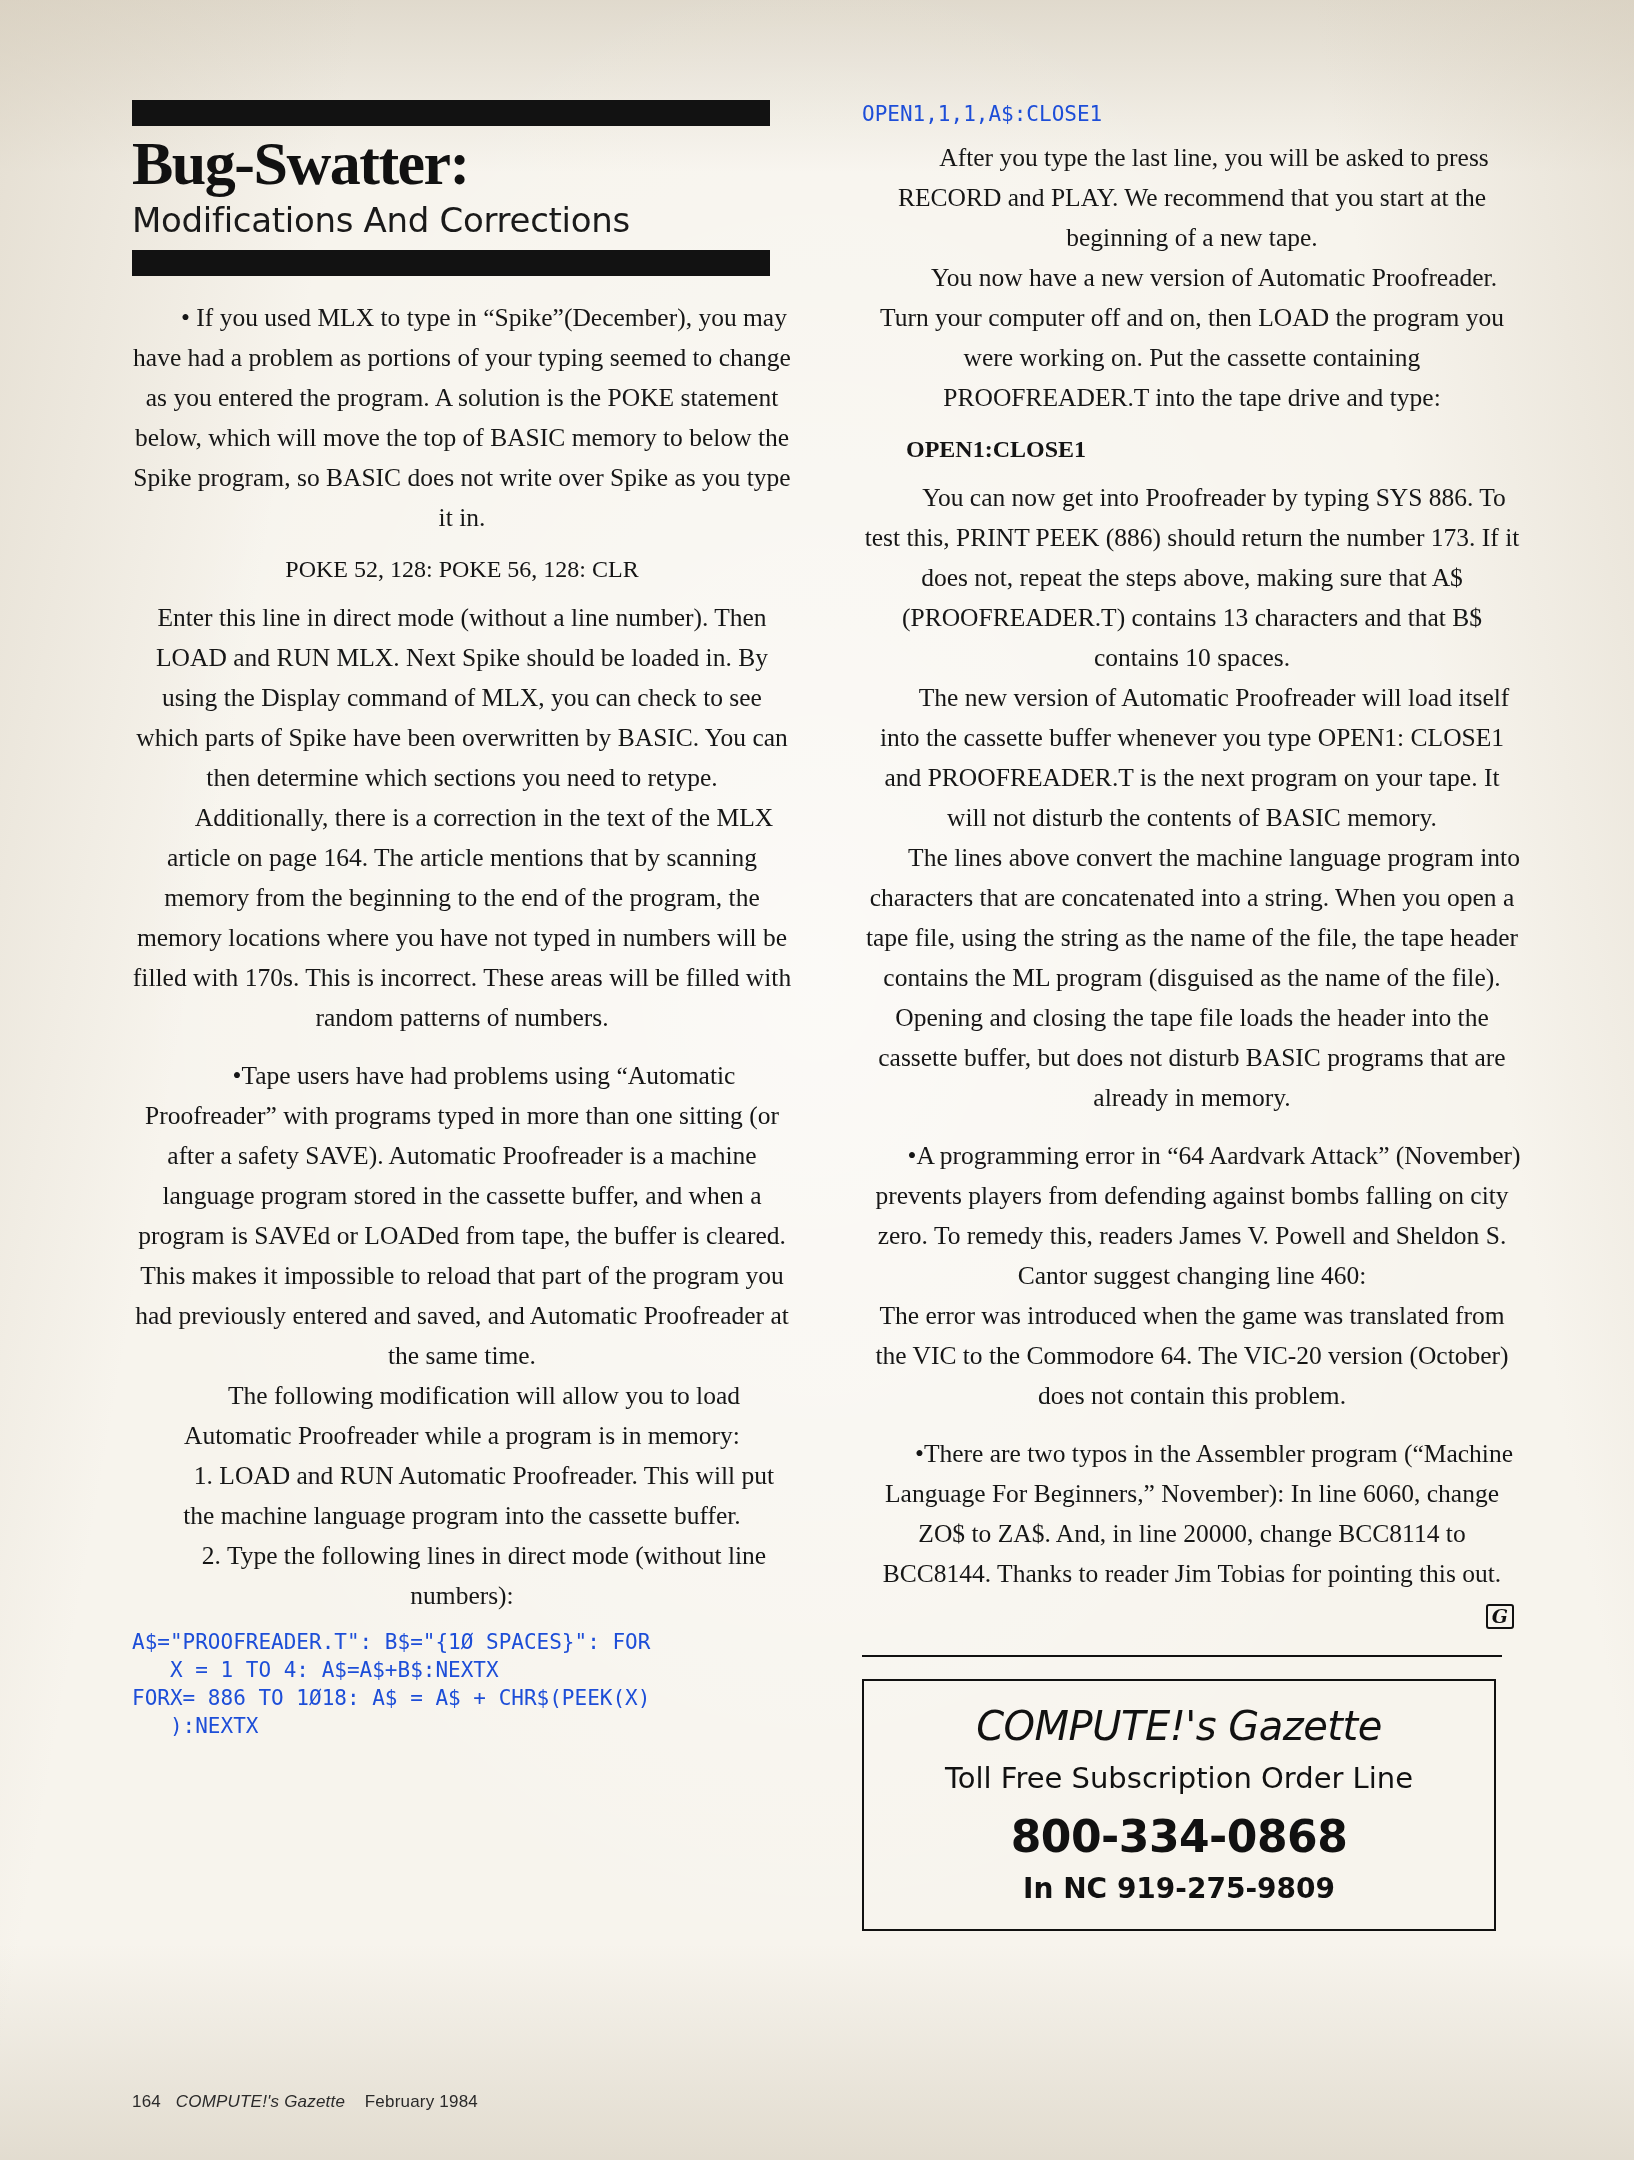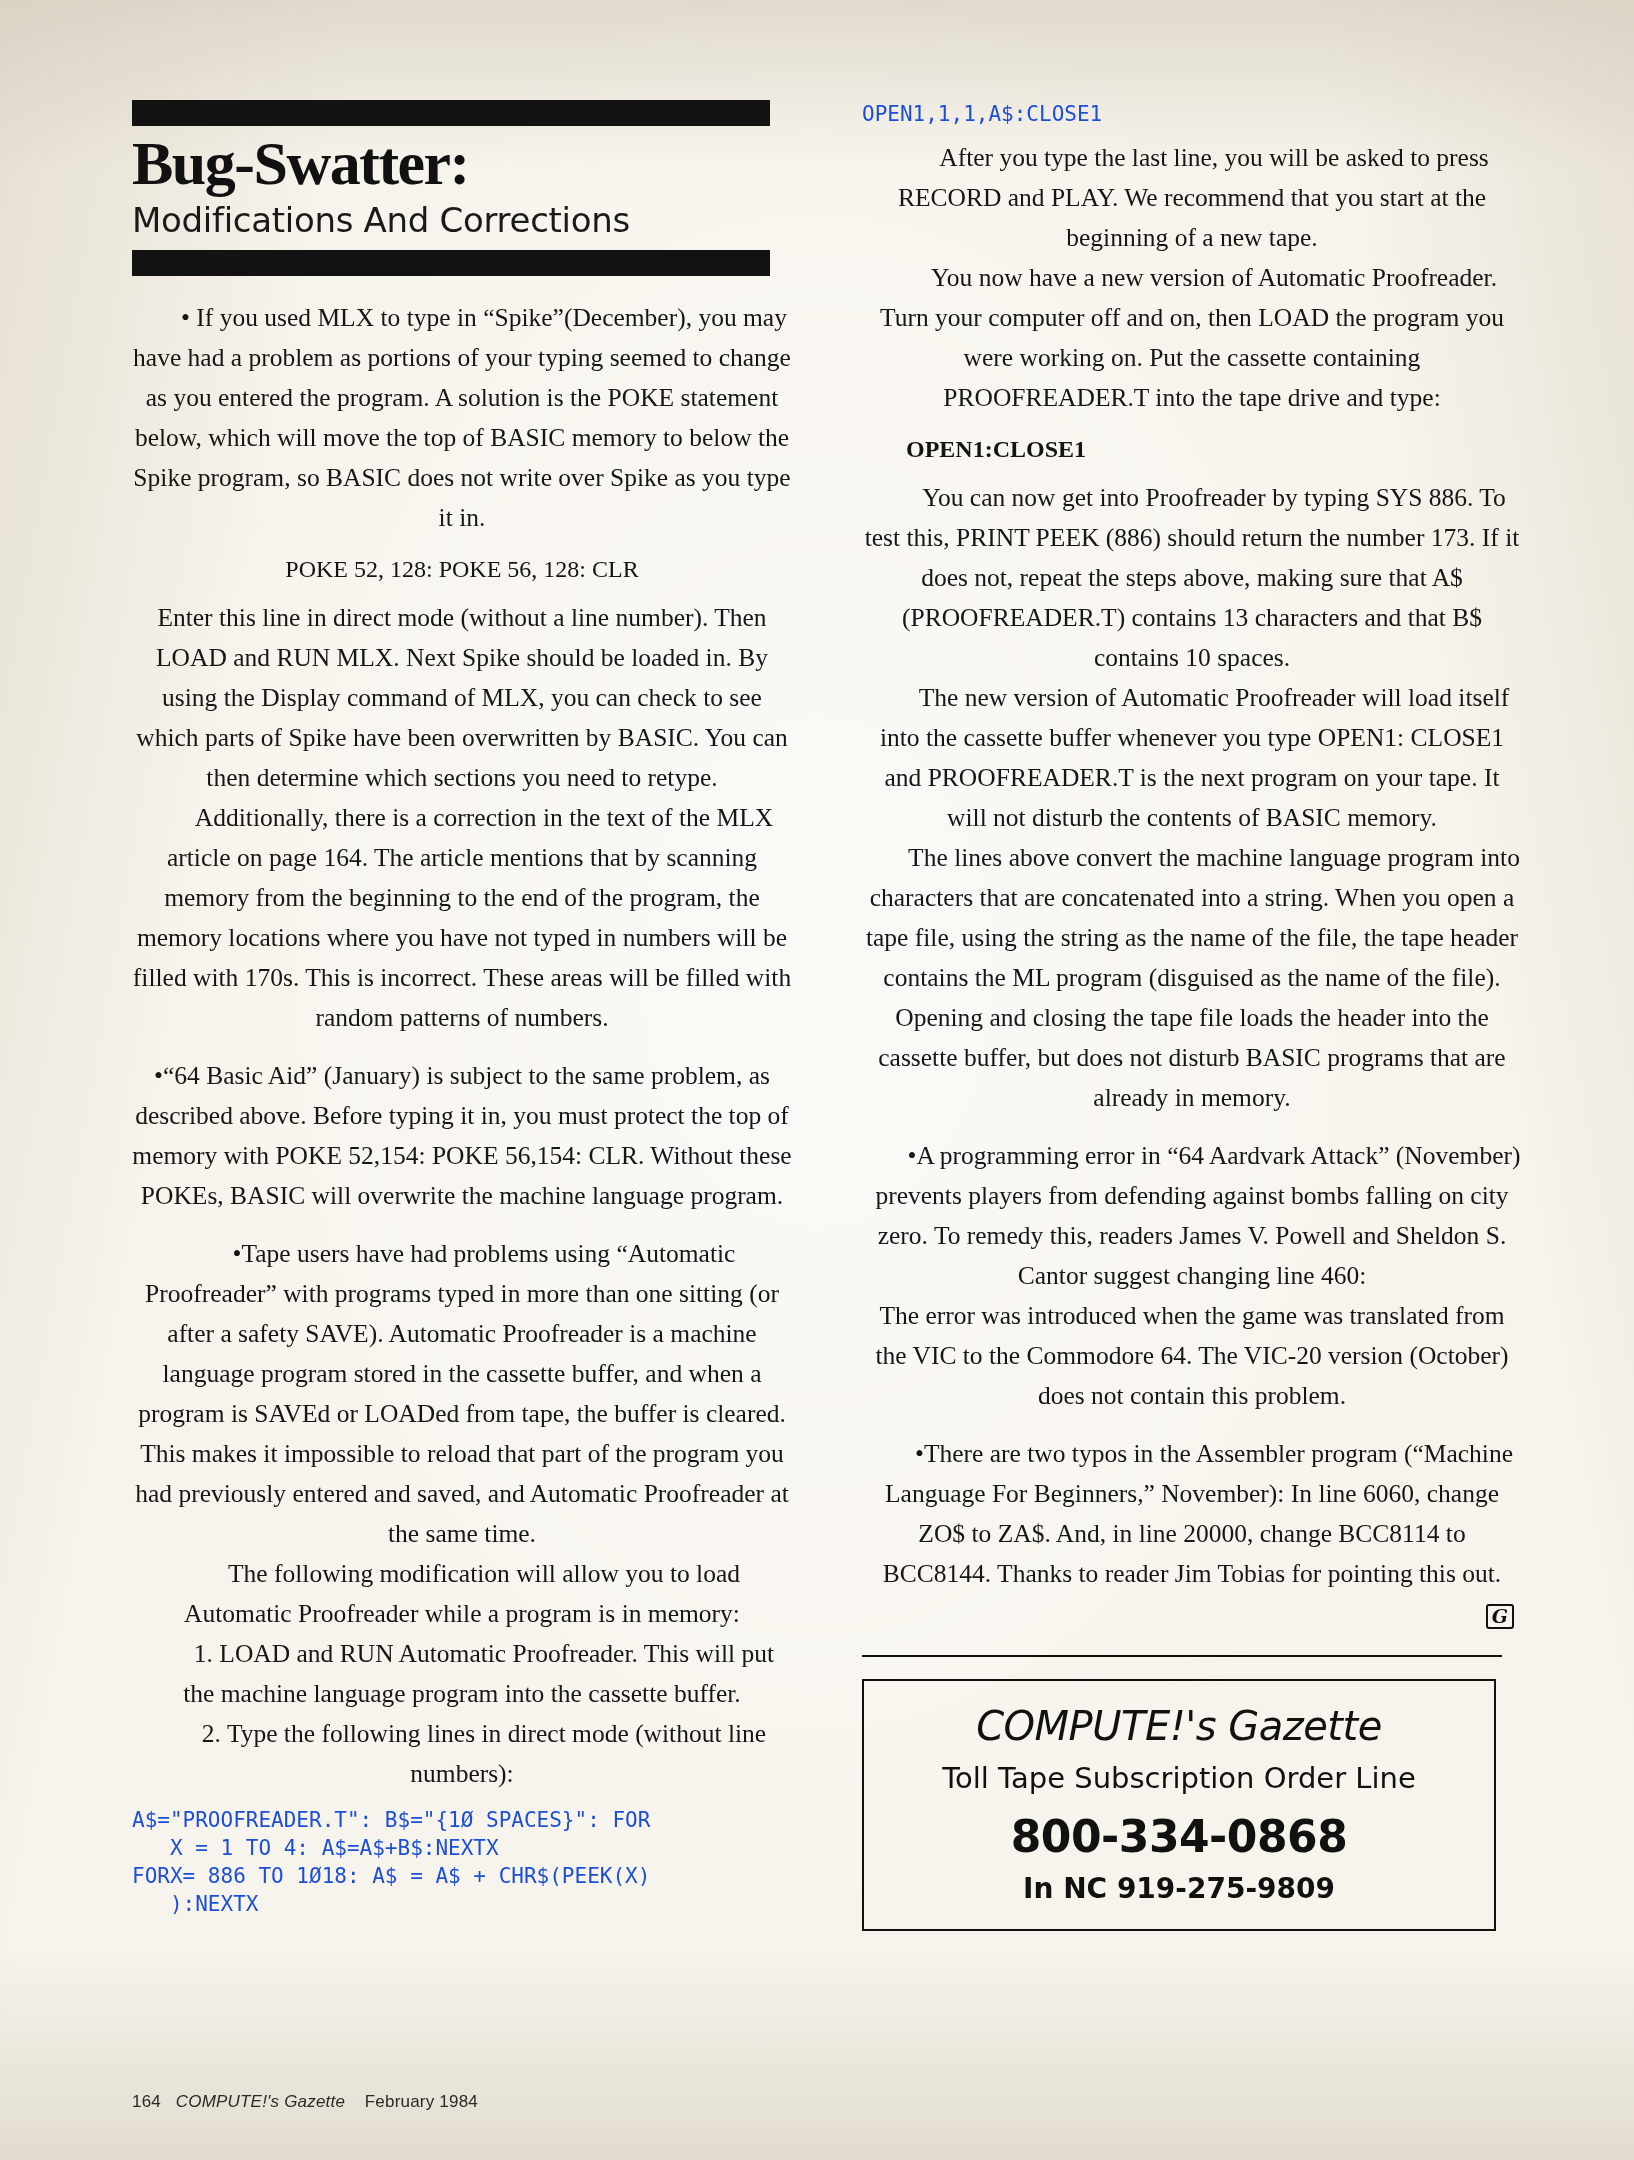--- a/index.html
+++ b/index.html
@@ -202,21 +202,20 @@
       <div class="bar bar-bottom"></div>
 
       <p class="body indent gap" style="margin-top:22px;">• If you used MLX to type in “Spike”(December), you may have had a problem as portions of your typing seemed to change as you entered the program. A solution is the POKE statement below, which will move the top of BASIC memory to below the Spike program, so BASIC does not write over Spike as you type it in.</p>
 
       <div class="centered-bold">POKE 52, 128: POKE 56, 128: CLR</div>
 
       <p class="body">Enter this line in direct mode (without a line number). Then LOAD and RUN MLX. Next Spike should be loaded in. By using the Display command of MLX, you can check to see which parts of Spike have been overwritten by BASIC. You can then determine which sections you need to retype.</p>
 
       <p class="body indent">Additionally, there is a correction in the text of the MLX article on page 164. The article mentions that by scanning memory from the beginning to the end of the program, the memory locations where you have not typed in numbers will be filled with 170s. This is incorrect. These areas will be filled with random patterns of numbers.</p>
 
-      <p class="body gap">•“64 Basic Aid” (January) is subject to the same problem, as described above. Before typing it in, you must protect the top of memory with POKE 52,154: POKE 56,154: CLR. Without these POKEs, BASIC will overwrite the machine language program.</p>
 
       <p class="body indent gap">•Tape users have had problems using “Automatic Proofreader” with programs typed in more than one sitting (or after a safety SAVE). Automatic Proofreader is a machine language program stored in the cassette buffer, and when a program is SAVEd or LOADed from tape, the buffer is cleared. This makes it impossible to reload that part of the program you had previously entered and saved, and Automatic Proofreader at the same time.</p>
 
       <p class="body indent">The following modification will allow you to load Automatic Proofreader while a program is in memory:</p>
 
       <p class="body indent">1. LOAD and RUN Automatic Proofreader. This will put the machine language program into the cassette buffer.</p>
 
       <p class="body indent">2. Type the following lines in direct mode (without line numbers):</p>
 
       <pre class="code">A$="PROOFREADER.T": B$="{1Ø SPACES}": FOR
@@ -249,21 +248,21 @@
       <p class="body indent gap">•There are two typos in the Assembler program (“Machine Language For Beginners,” November): In line 6060, change ZO$ to ZA$. And, in line 20000, change BCC8114 to BCC8144. Thanks to reader Jim Tobias for pointing this out.</p>
 
       <div class="endmark">
         <span>G</span>
       </div>
 
       <div class="hr"></div>
 
       <div class="adbox">
         <div class="ad-title">COMPUTE!'s Gazette</div>
-        <div class="ad-sub">Toll Tape Subscription Order Line</div>
+        <div class="ad-sub">Toll Free Subscription Order Line</div>
         <div class="ad-phone">800-334-0868</div>
         <div class="ad-nc">In NC 919-275-9809</div>
       </div>
     </div>
 
     <div class="footer">
       <span class="pg">164</span>
       &nbsp;
       <span class="mag">COMPUTE!'s Gazette</span>
       &nbsp;&nbsp;

